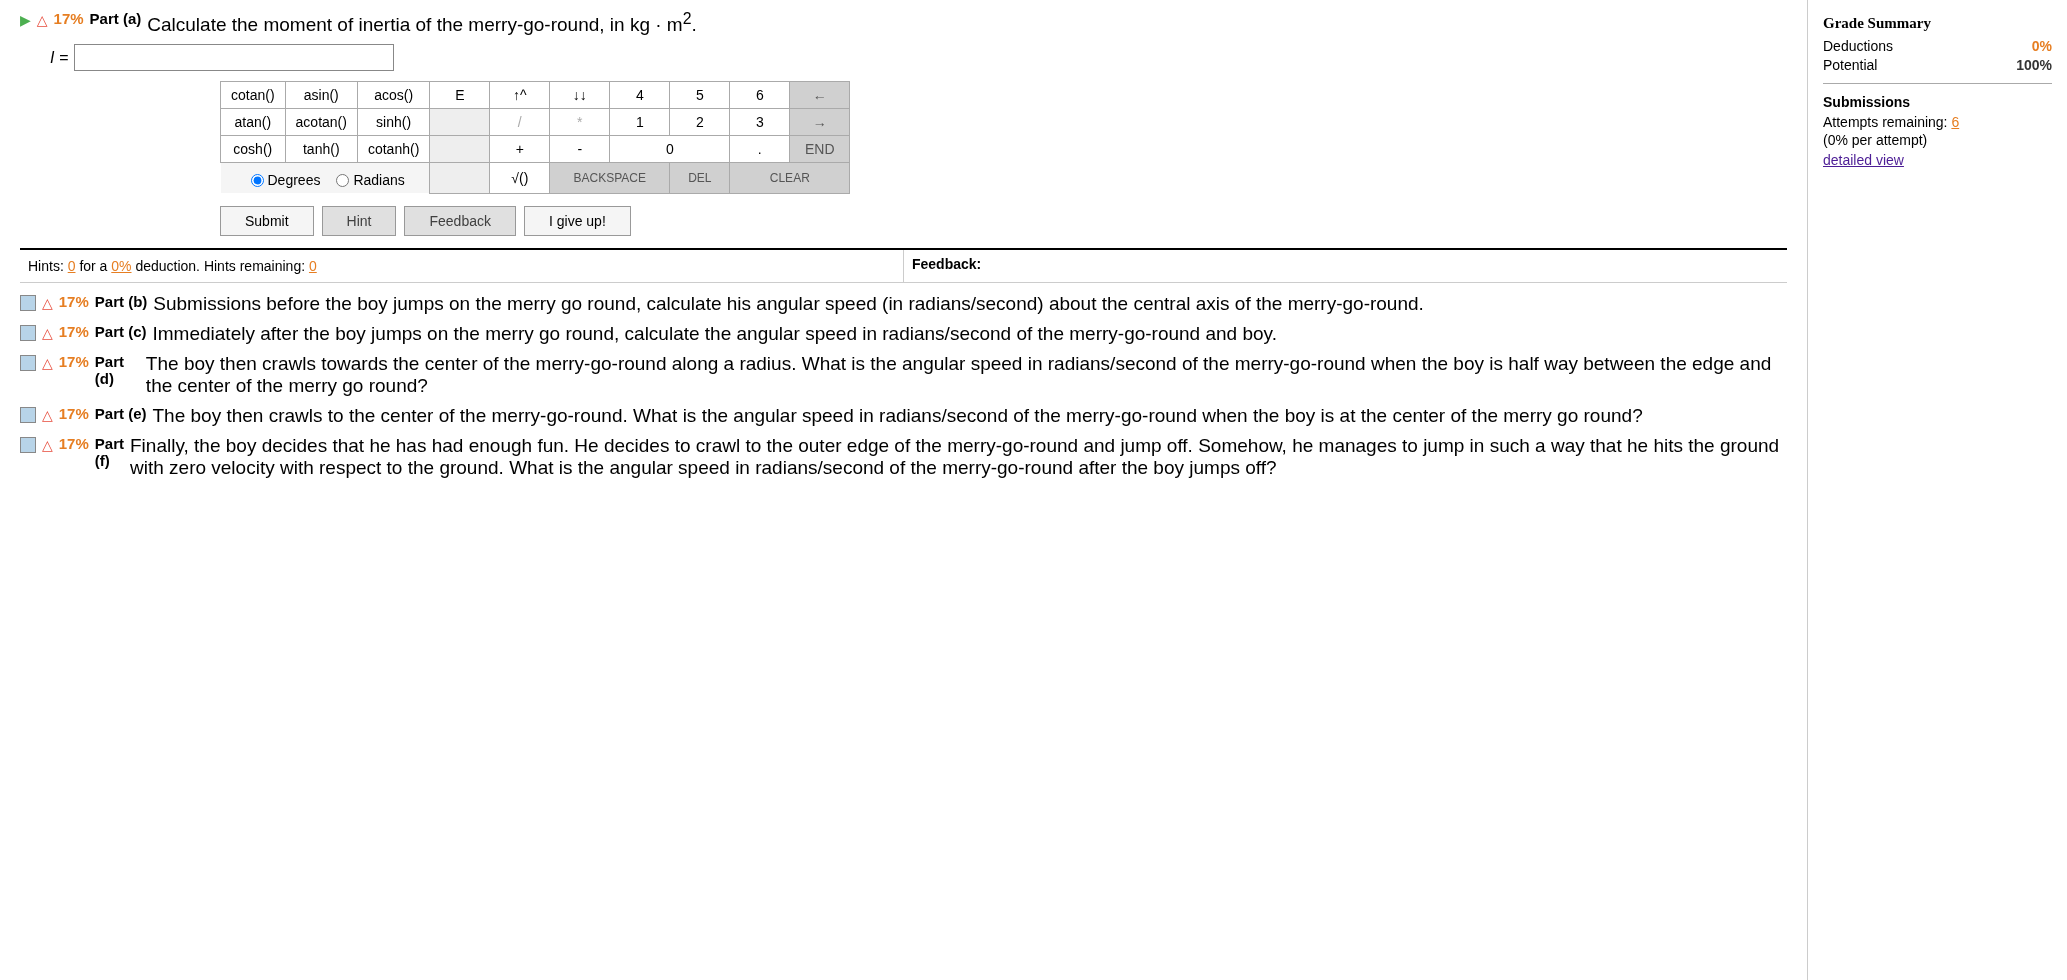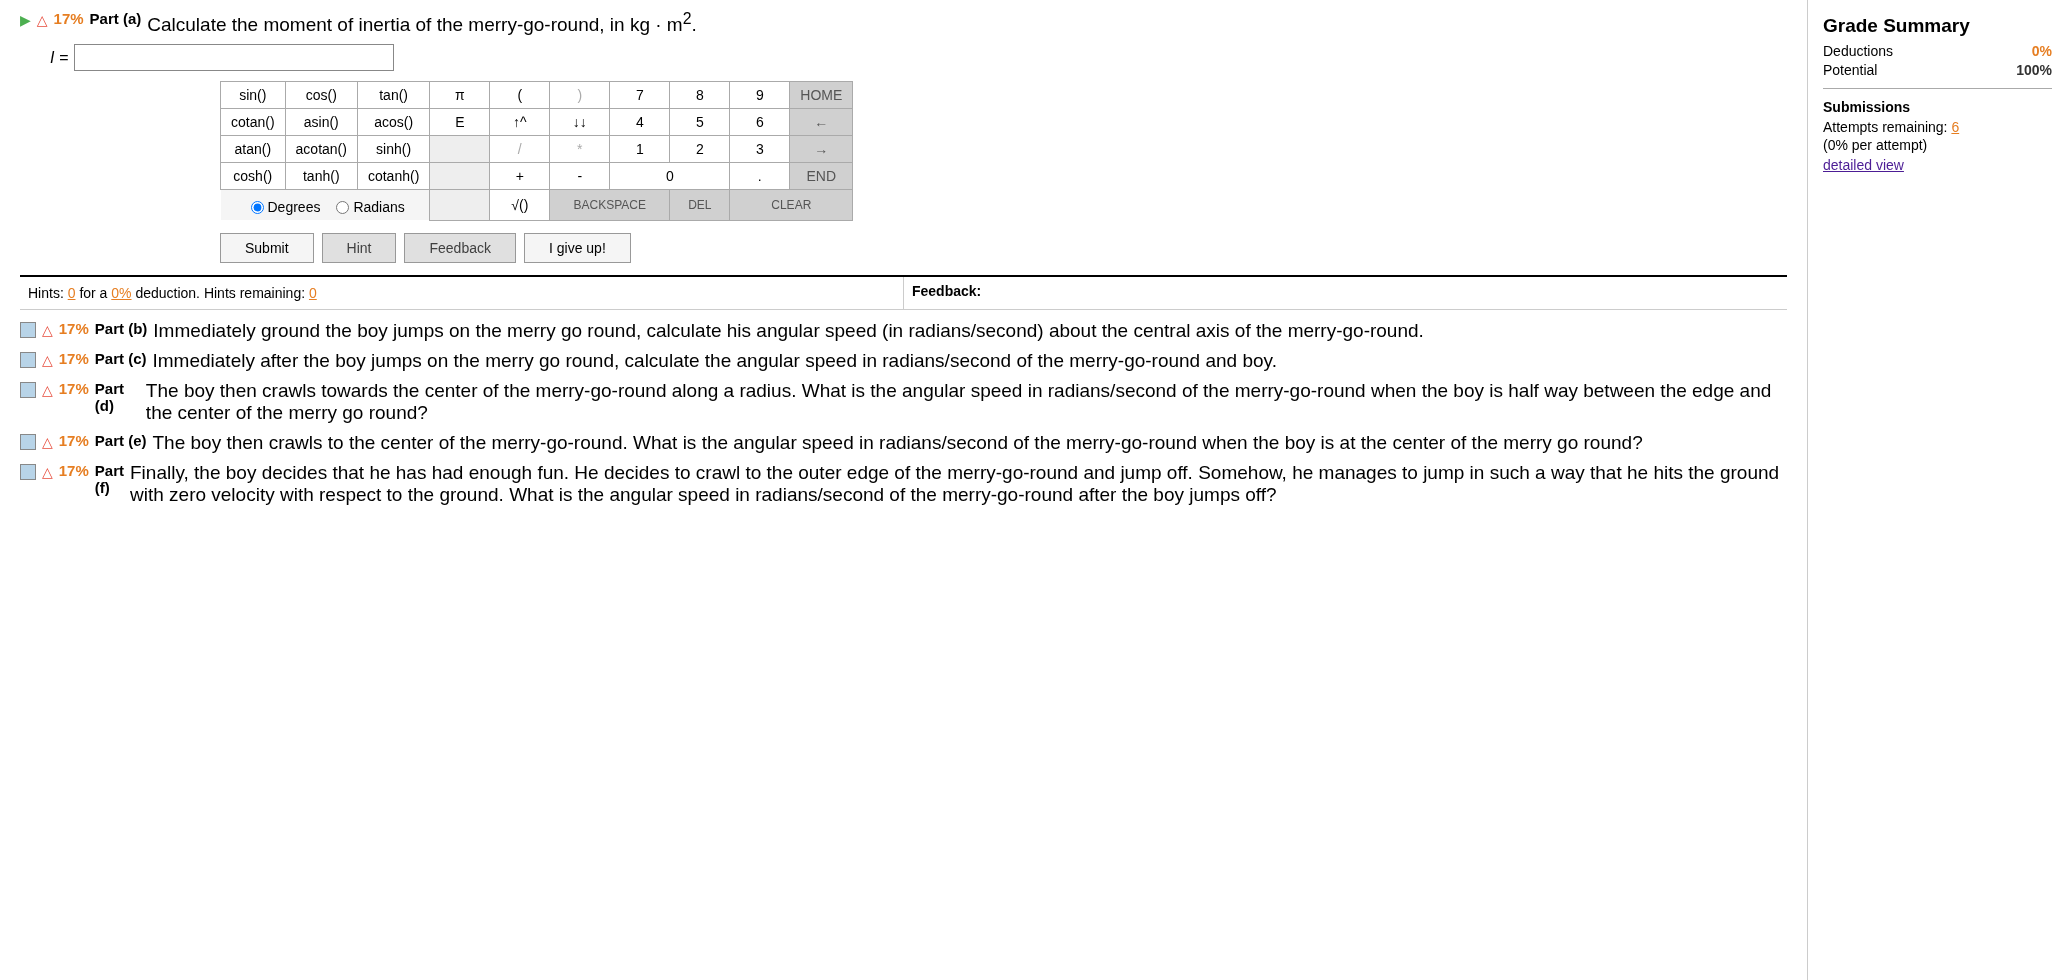--- a/index.html
+++ b/index.html
@@ -155,22 +155,23 @@
       height: 16px;
       border: 1px solid #888;
       background: #b8d4e8;
       display: inline-block;
       flex-shrink: 0;
       margin-top: 2px;
     }
     
     .grade-summary-title {
       font-weight: bold;
-      font-size: 19px;
+      font-size: 15px;
       margin-bottom: 6px;
+      font-family: Liberation Serif, serif;
     }
     .grade-row {
       display: flex;
       justify-content: space-between;
       margin-bottom: 3px;
     }
     .grade-val-orange { color: #e67e22; font-weight: bold; }
     .grade-val-dark { color: #333; font-weight: bold; }
     .divider-line {
       border: none;
@@ -202,32 +203,20 @@
 
     <div class="input-row">
       <label><em>I =</em></label>
       <input class="answer-input" type="text" style="">
     </div>
 
     <div class="calc-wrapper">
       <table class="calc-table">
         <tbody>
 
-          <tr>
-            <td>sin()</td>
-            <td>cos()</td>
-            <td>tan()</td>
-            <td>π</td>
-            <td>(</td>
-            <td style="color:#aaa">)</td>
-            <td>7</td>
-            <td>8</td>
-            <td>9</td>
-            <td class="gray-btn">HOME</td>
-          </tr>
 
           <tr>
             <td>cotan()</td>
             <td>asin()</td>
             <td>acos()</td>
             <td>E</td>
             <td>↑^</td>
             <td>↓↓</td>
             <td>4</td>
             <td>5</td>
@@ -304,21 +293,21 @@
       </div>
     </div>
 
     <div class="other-parts">
 
       <div class="other-part-row">
         <span class="small-box"></span>
         <span class="warning-icon">△</span>
         <span class="part-pct">17%</span>
         <span class="part-label">Part (b)</span>
-        <span class="part-text">Immediately ground the boy jumps on the merry go round, calculate his angular speed (in radians/second) about the central axis of the merry-go-round.</span>
+        <span class="part-text">Submissions before the boy jumps on the merry go round, calculate his angular speed (in radians/second) about the central axis of the merry-go-round.</span>
       </div>
 
       <div class="other-part-row">
         <span class="small-box"></span>
         <span class="warning-icon">△</span>
         <span class="part-pct">17%</span>
         <span class="part-label">Part (c)</span>
         <span class="part-text">Immediately after the boy jumps on the merry go round, calculate the angular speed in radians/second of the merry-go-round and boy.</span>
       </div>
 

